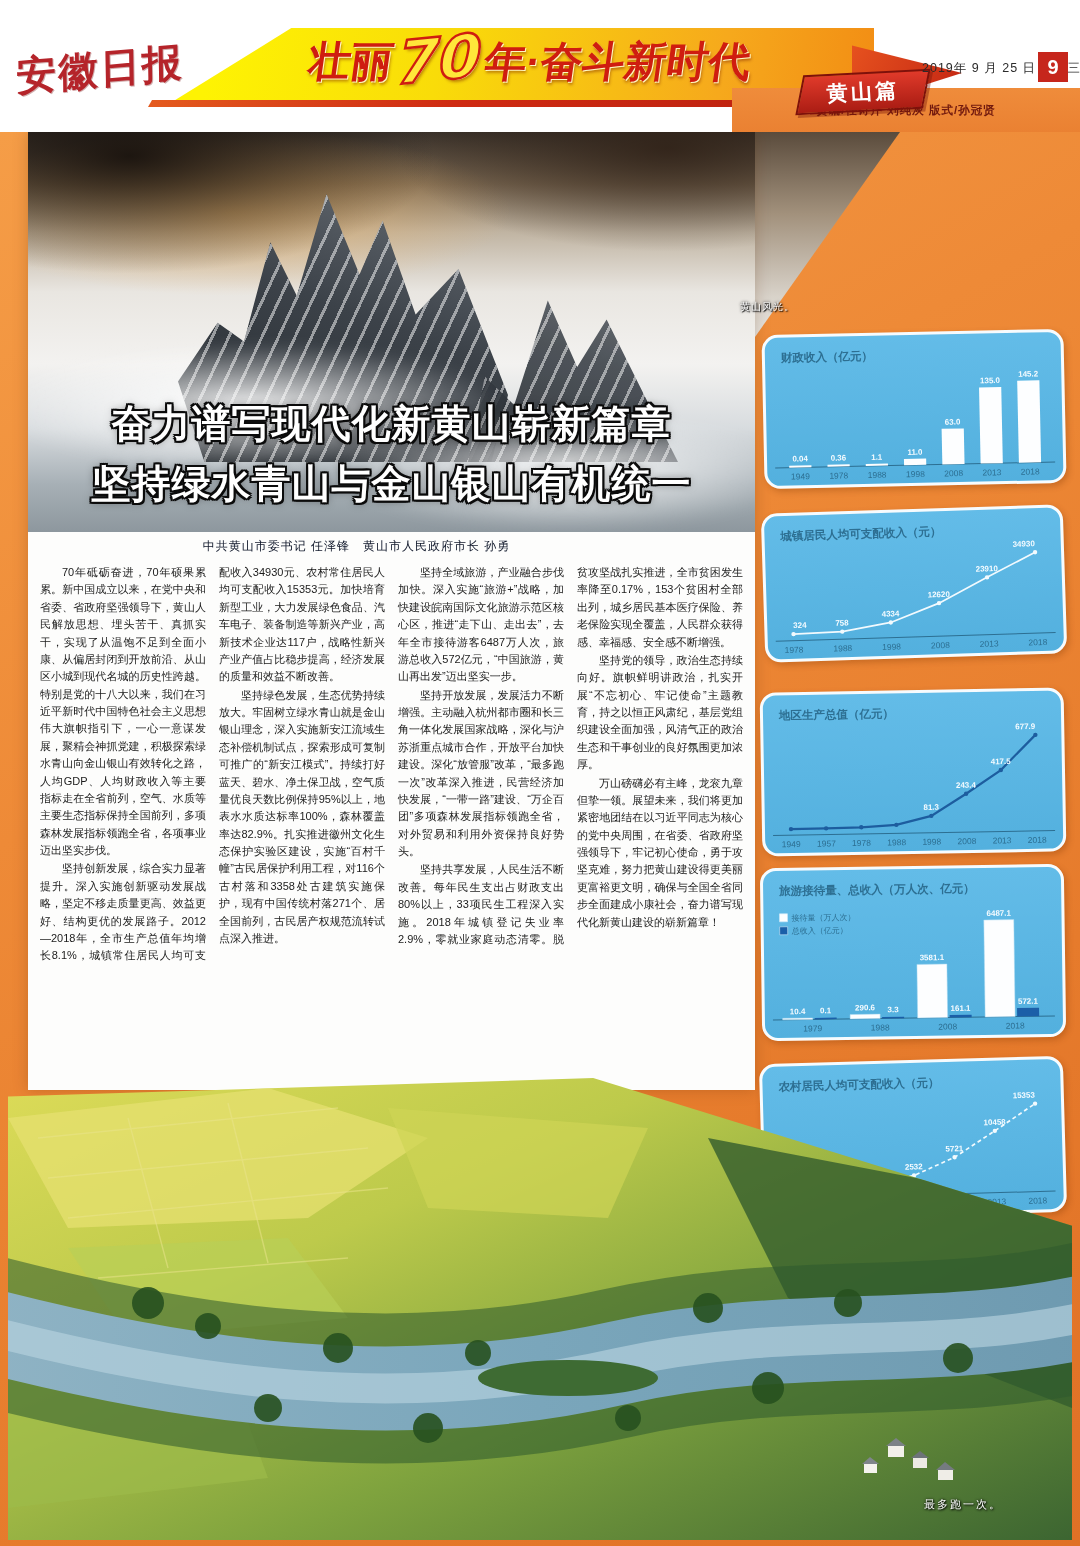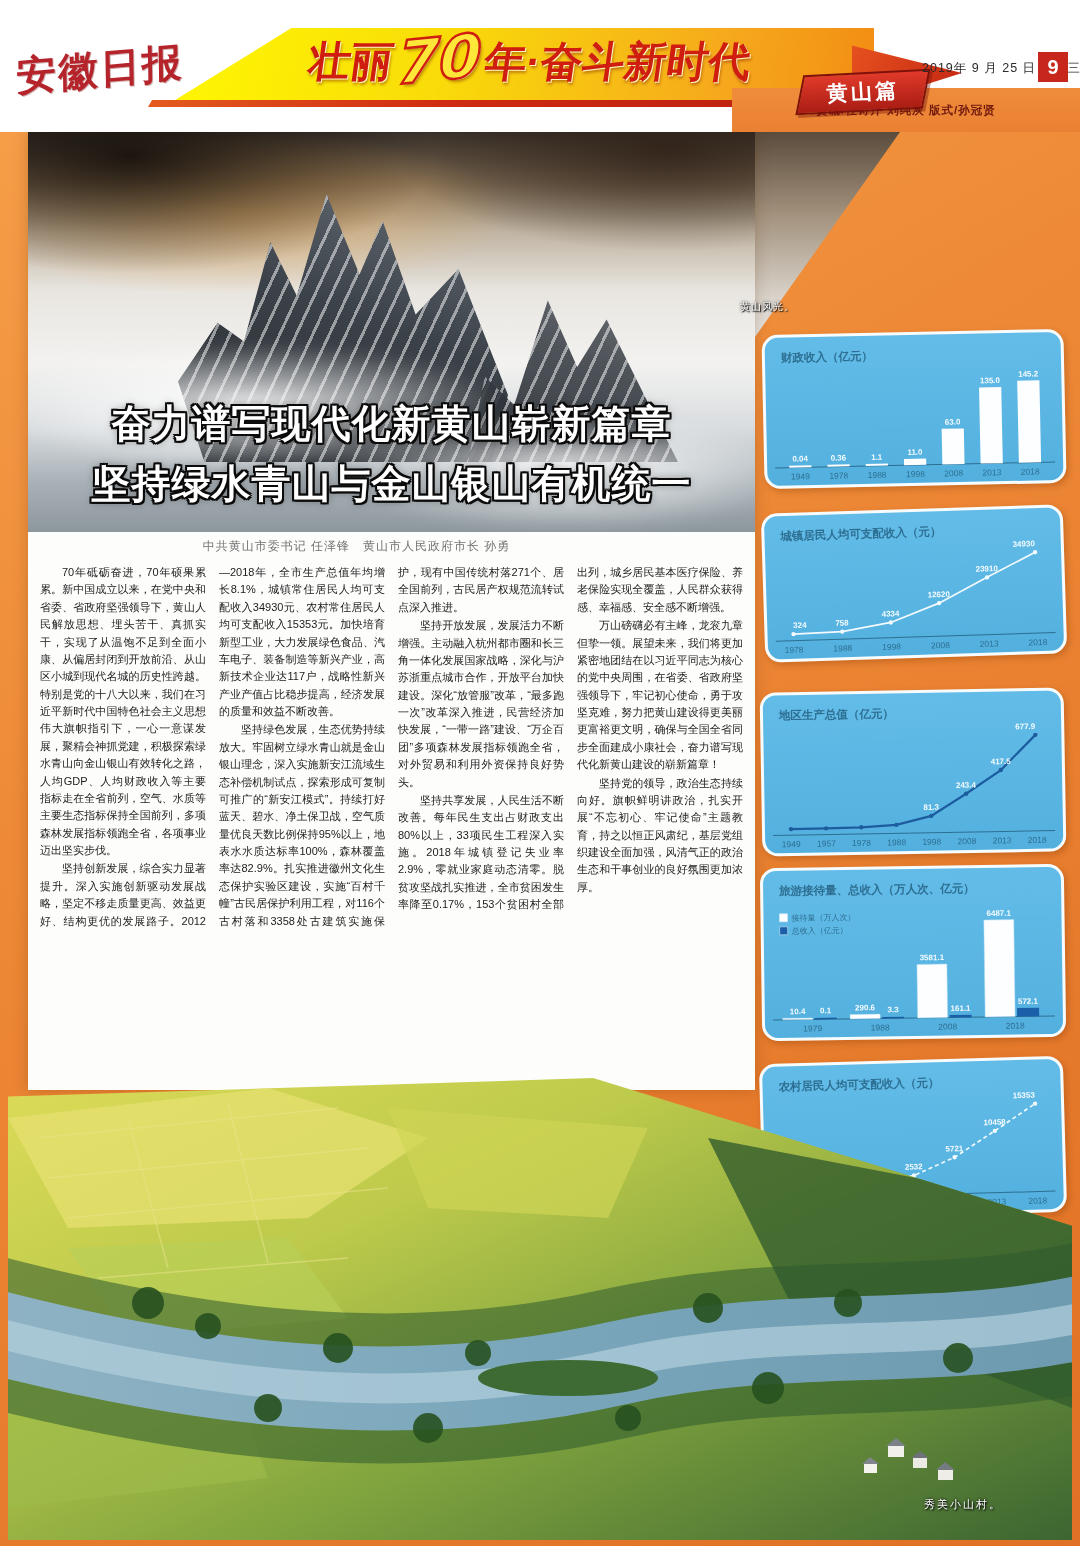--- a/index.html
+++ b/index.html
@@ -68,21 +68,21 @@
   .photo-top-caption{position:absolute;left:712px;top:168px;z-index:4;color:#fff;font-size:10px;
         letter-spacing:1px;text-shadow:0 0 3px #000,1px 1px 1px #000;white-space:nowrap;text-align:center;}
 
   
   .headline{position:absolute;left:0;top:262px;width:727px;text-align:center;z-index:3;}
   .headline div{font-weight:900;font-size:39px;letter-spacing:1px;color:#fff;line-height:60px;white-space:nowrap;
      text-shadow:-2px -2px 0 #0b0b0b,2px -2px 0 #0b0b0b,-2px 2px 0 #0b0b0b,2px 2px 0 #0b0b0b,
                  0 -2px 0 #0b0b0b,0 2px 0 #0b0b0b,-2px 0 0 #0b0b0b,2px 0 0 #0b0b0b,0 0 8px rgba(0,0,0,.55);}
 
   
-  .byline{position:absolute;left:0;top:406px;width:657px;text-align:center;font-size:12px;color:#737373;letter-spacing:1px;}
+  .byline{position:absolute;left:0;top:406px;width:657px;text-align:center;font-size:12px;color:#0f172a;letter-spacing:1px;}
   .article-body{position:absolute;left:12px;top:432px;width:703px;height:516px;overflow:hidden;
      column-count:4;column-gap:13px;text-align:justify;font-size:11px;line-height:1.58;color:#1b1b1b;}
   .article-body p{margin:0 0 1px 0;text-indent:2em;}
 
   
   .chart-card{position:absolute;background:linear-gradient(180deg,#63bce8,#53b0de);
      border:3px solid rgba(255,255,255,.95);border-radius:16px;box-shadow:2px 3px 6px rgba(120,50,0,.3);overflow:hidden;}
   #chart-0{left:763px;top:200px;width:296px;height:148px;transform:rotate(-1.2deg);}
   #chart-1{left:763px;top:377px;width:296px;height:143px;transform:rotate(-1.8deg);}
   #chart-2{left:761px;top:558px;width:298px;height:158px;transform:rotate(-1deg);}
@@ -131,24 +131,25 @@
       <div class="headline">
         <div>奋力谱写现代化新黄山崭新篇章</div>
         <div>坚持绿水青山与金山银山有机统一</div>
       </div>
       <div class="photo-top-caption">黄山风光。</div>
       <div class="byline">中共黄山市委书记 任泽锋　黄山市人民政府市长 孙勇</div>
       <div class="article-body">
           <p>70年砥砺奋进，70年硕果累累。新中国成立以来，在党中央和省委、省政府坚强领导下，黄山人民解放思想、埋头苦干、真抓实干，实现了从温饱不足到全面小康、从偏居封闭到开放前沿、从山区小城到现代名城的历史性跨越。特别是党的十八大以来，我们在习近平新时代中国特色社会主义思想伟大旗帜指引下，一心一意谋发展，聚精会神抓党建，积极探索绿水青山向金山银山有效转化之路，人均GDP、人均财政收入等主要指标走在全省前列，空气、水质等主要生态指标保持全国前列，多项森林发展指标领跑全省，各项事业迈出坚实步伐。</p>
           <p>坚持创新发展，综合实力显著提升。深入实施创新驱动发展战略，坚定不移走质量更高、效益更好、结构更优的发展路子。2012—2018年，全市生产总值年均增长8.1%，城镇常住居民人均可支配收入34930元、农村常住居民人均可支配收入15353元。加快培育新型工业，大力发展绿色食品、汽车电子、装备制造等新兴产业，高新技术企业达117户，战略性新兴产业产值占比稳步提高，经济发展的质量和效益不断改善。</p>
           <p>坚持绿色发展，生态优势持续放大。牢固树立绿水青山就是金山银山理念，深入实施新安江流域生态补偿机制试点，探索形成可复制可推广的“新安江模式”。持续打好蓝天、碧水、净土保卫战，空气质量优良天数比例保持95%以上，地表水水质达标率100%，森林覆盖率达82.9%。扎实推进徽州文化生态保护实验区建设，实施“百村千幢”古民居保护利用工程，对116个古村落和3358处古建筑实施保护，现有中国传统村落271个、居全国前列，古民居产权规范流转试点深入推进。</p>
+          <p>坚持全域旅游，产业融合步伐加快。深入实施“旅游+”战略，加快建设皖南国际文化旅游示范区核心区，推进“走下山、走出去”，去年全市接待游客6487万人次，旅游总收入572亿元，“中国旅游，黄山再出发”迈出坚实一步。</p>
           <p>坚持开放发展，发展活力不断增强。主动融入杭州都市圈和长三角一体化发展国家战略，深化与沪苏浙重点城市合作，开放平台加快建设。深化“放管服”改革，“最多跑一次”改革深入推进，民营经济加快发展，“一带一路”建设、“万企百团”多项森林发展指标领跑全省，对外贸易和利用外资保持良好势头。</p>
           <p>坚持共享发展，人民生活不断改善。每年民生支出占财政支出80%以上，33项民生工程深入实施。2018年城镇登记失业率2.9%，零就业家庭动态清零。脱贫攻坚战扎实推进，全市贫困发生率降至0.17%，153个贫困村全部出列，城乡居民基本医疗保险、养老保险实现全覆盖，人民群众获得感、幸福感、安全感不断增强。</p>
+          <p>坚持党的领导，政治生态持续向好。旗帜鲜明讲政治，扎实开展“不忘初心、牢记使命”主题教育，持之以恒正风肃纪，基层党组织建设全面加强，风清气正的政治生态和干事创业的良好氛围更加浓厚。</p>
           <p>万山磅礴必有主峰，龙衮九章但挚一领。展望未来，我们将更加紧密地团结在以习近平同志为核心的党中央周围，在省委、省政府坚强领导下，牢记初心使命，勇于攻坚克难，努力把黄山建设得更美丽更富裕更文明，确保与全国全省同步全面建成小康社会，奋力谱写现代化新黄山建设的崭新篇章！</p>
-          <p>坚持党的领导，政治生态持续向好。旗帜鲜明讲政治，扎实开展“不忘初心、牢记使命”主题教育，持之以恒正风肃纪，基层党组织建设全面加强，风清气正的政治生态和干事创业的良好氛围更加浓厚。</p>
         </div>
     </div>
 
     <div class="chart-card" id="chart-0"><svg width="296" height="148">
           <text x="16" y="24" font-size="11.5" fill="#2d6f92" font-weight="bold" font-family="Liberation Sans, sans-serif">财政收入（亿元）</text>
           <line x1="8" y1="130" x2="288" y2="130" stroke="#2d6f92" stroke-width="1"></line>
           <rect x="22.04" y="128" width="22.205714285714283" height="2" fill="#fdfeff"></rect>
           <text x="33.14285714285714" y="124" font-size="8" fill="#f4fbff" text-anchor="middle" font-weight="bold">0.04</text>
           <text x="33.14285714285714" y="142" font-size="8.5" fill="#2d6f92" text-anchor="middle">1949</text>
           <rect x="60.32571428571429" y="128" width="22.205714285714283" height="2" fill="#fdfeff"></rect>
@@ -323,17 +324,17 @@
           <rect x="880" y="368" width="16" height="11" fill="#f2f0ea"></rect>
             <polygon points="878,368 898,368 888,360" fill="#7c8287"></polygon>
           <rect x="905" y="380" width="14" height="10" fill="#eceae4"></rect>
             <polygon points="903,380 921,380 912,373" fill="#6d7378"></polygon>
           <rect x="856" y="386" width="13" height="9" fill="#f5f3ee"></rect>
             <polygon points="854,386 871,386 862,379" fill="#80868b"></polygon>
           <rect x="930" y="392" width="15" height="10" fill="#efede7"></rect>
             <polygon points="928,392 947,392 937,384" fill="#757b80"></polygon>
         </g>
       </svg>
-      <div class="photo-bottom-caption">秀美小山村。</div>
+      <div class="photo-bottom-caption">最多跑一次。</div>
     </div>
 
   </div>
 </div>
 
 </body></html>

